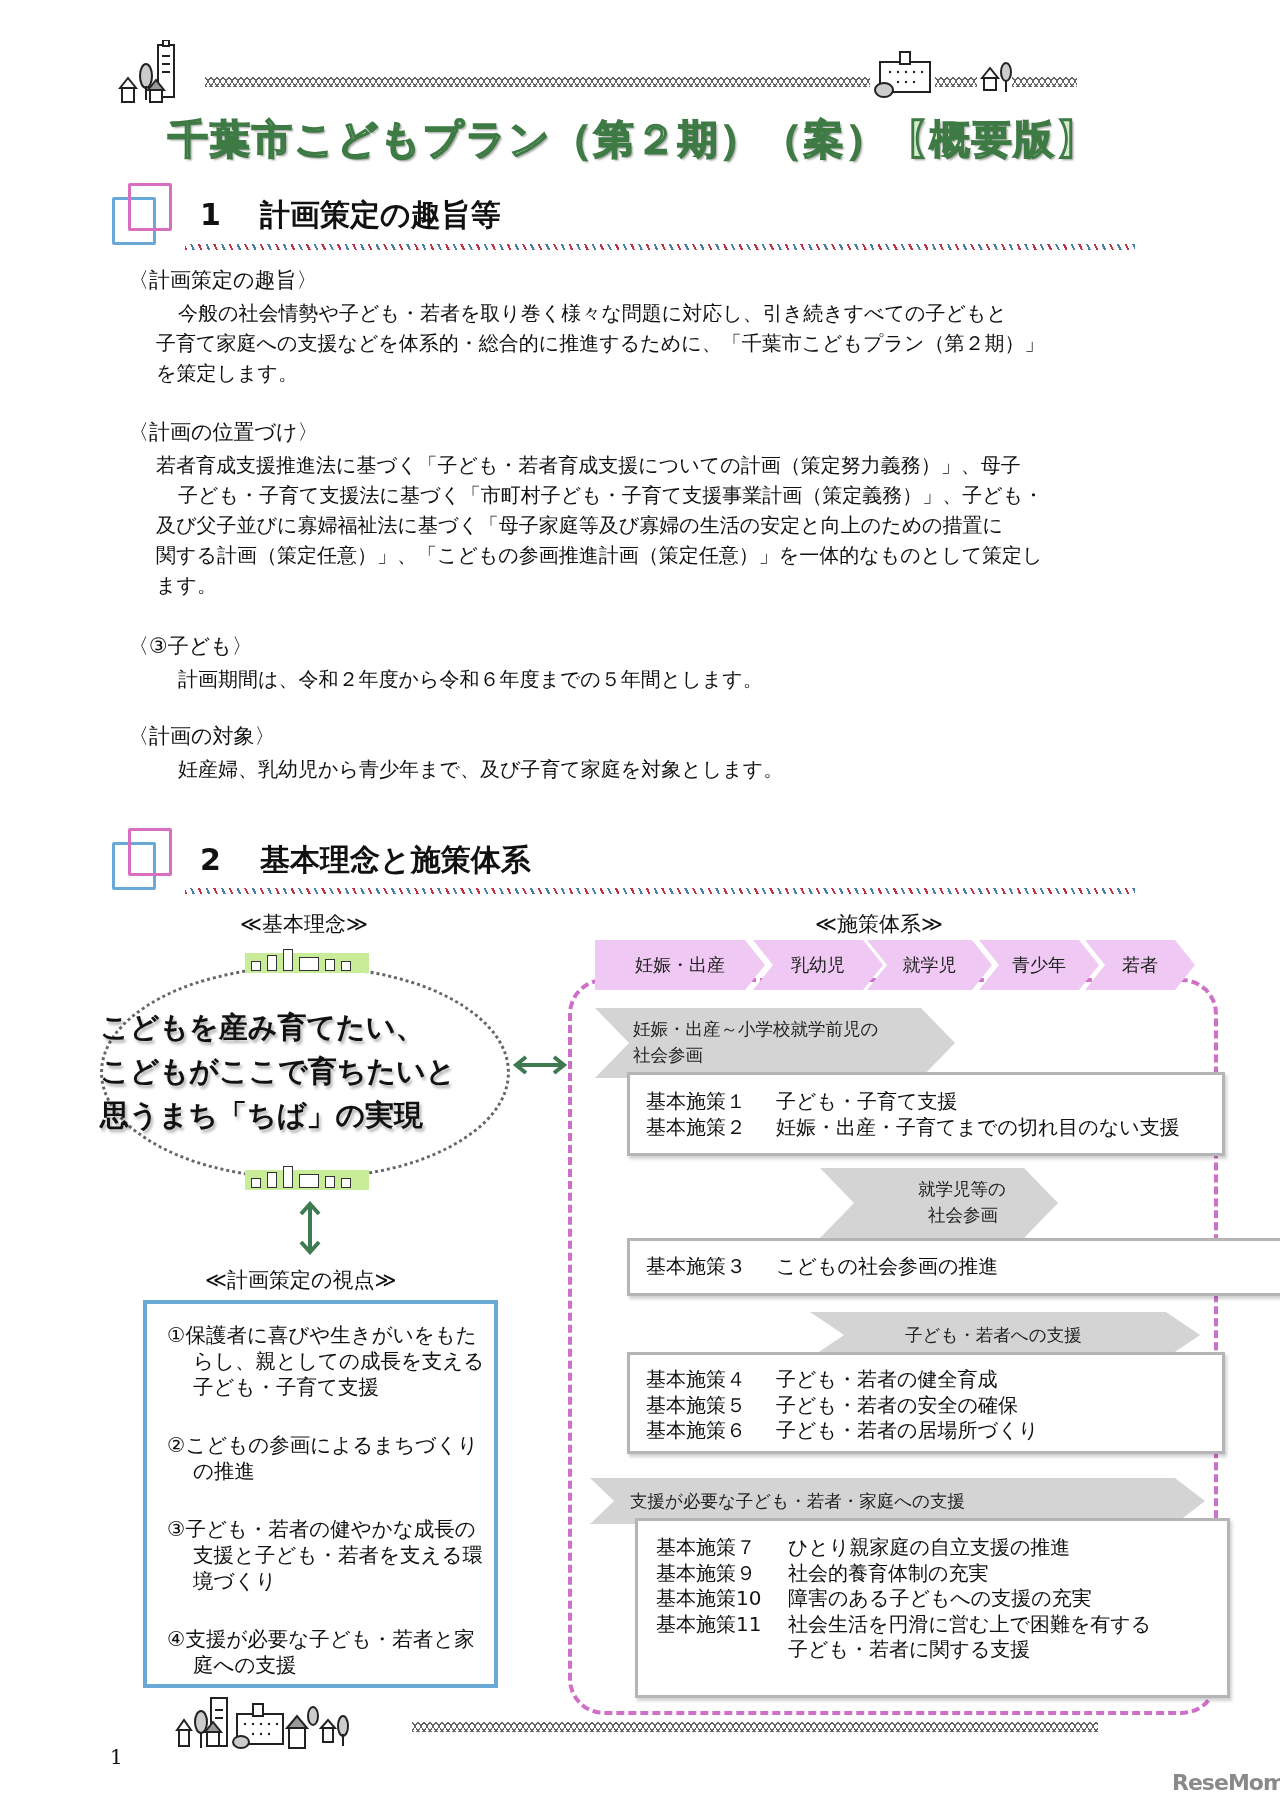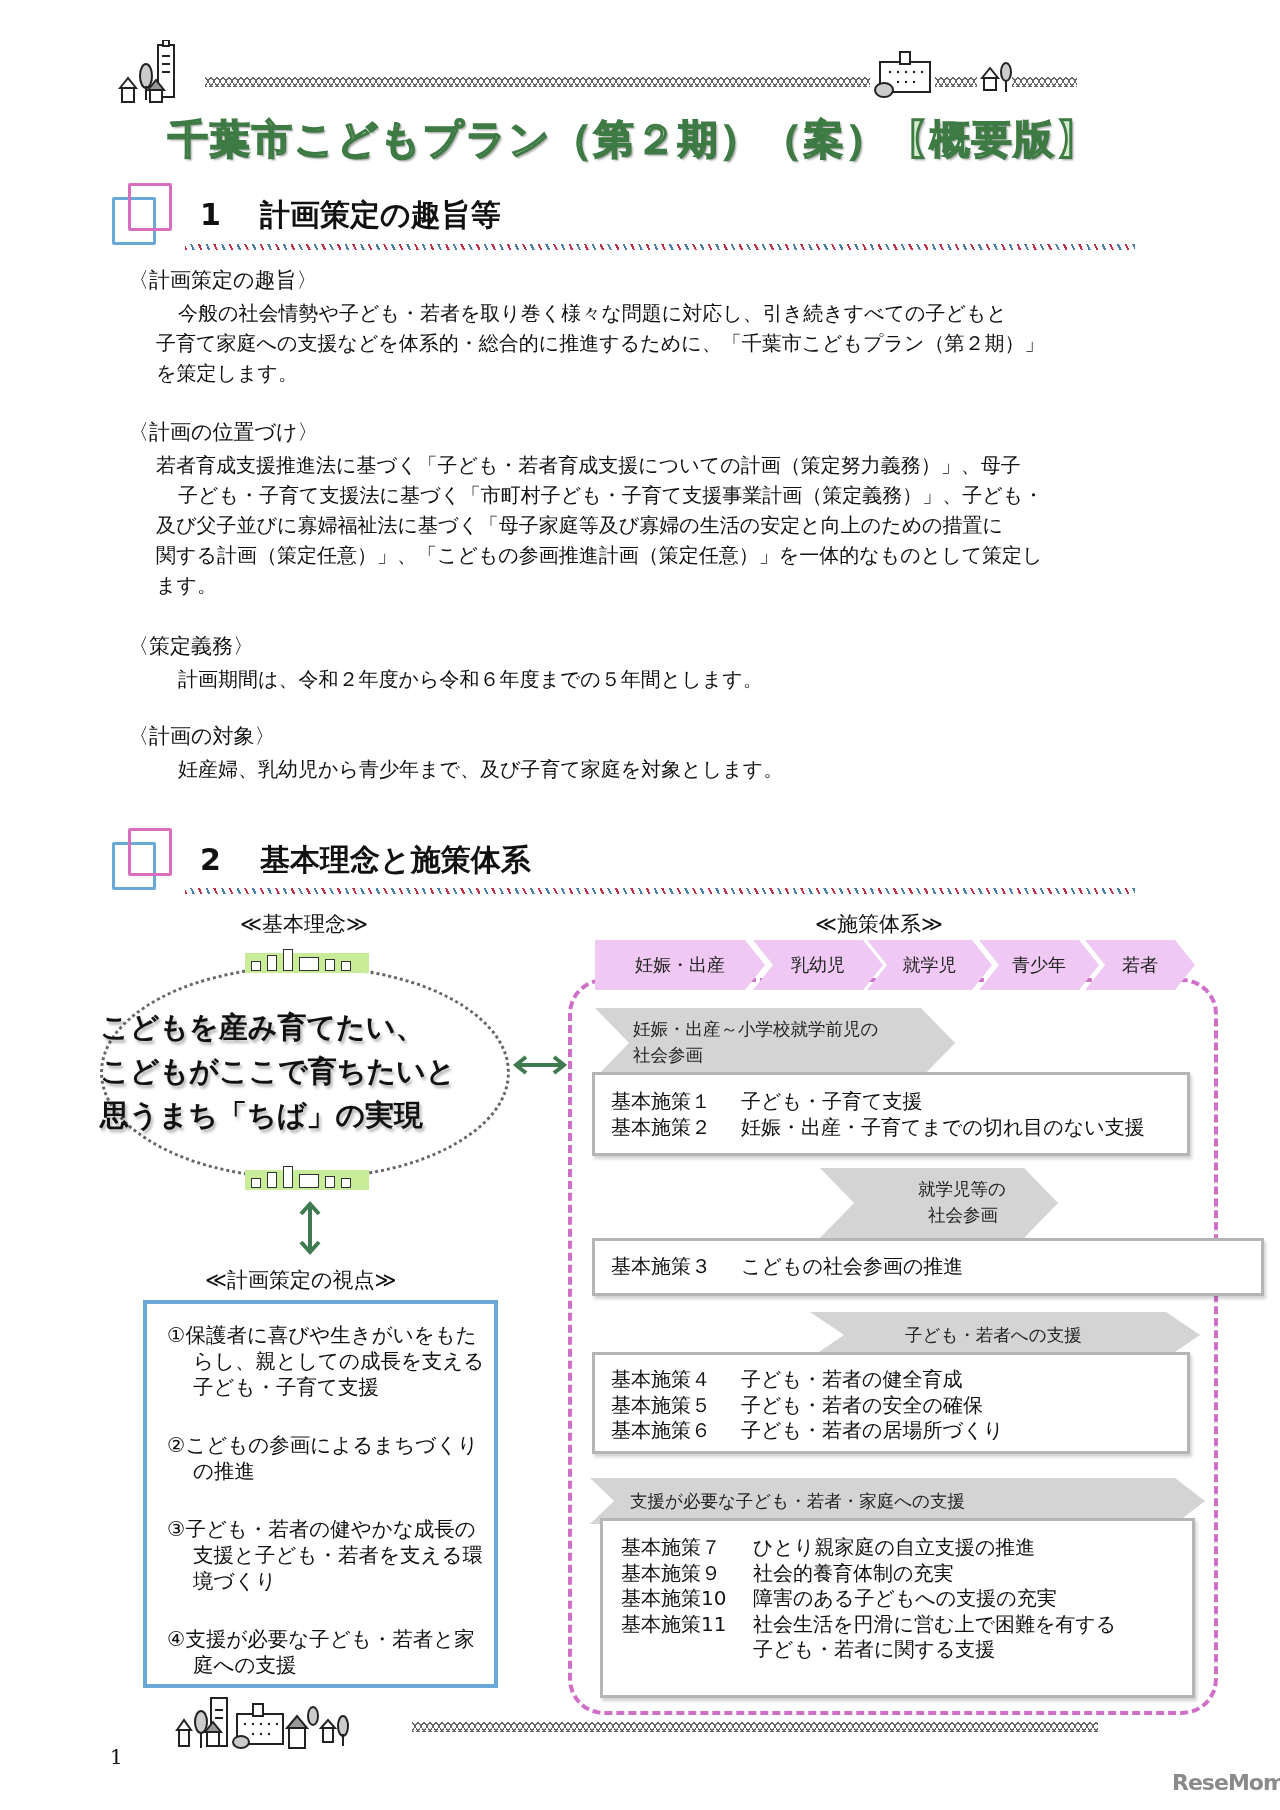--- a/index.html
+++ b/index.html
@@ -58,21 +58,21 @@
     clip-path: polygon(0 0, calc(100% - 20px) 0, 100% 50%, calc(100% - 20px) 100%, 0 100%, 20px 50%);
     font-size: 18px; color: #222; display: flex; align-items: center; justify-content: center; }
   .stage.first { clip-path: polygon(0 0, calc(100% - 20px) 0, 100% 50%, calc(100% - 20px) 100%, 0 100%); }
 
   .grey-tab { position: absolute; background: #d4d4d4; font-size: 17.5px; color: #222; line-height: 26px;
     clip-path: polygon(0 0, calc(100% - 34px) 0, 100% 50%, calc(100% - 34px) 100%, 0 100%, 34px 50%);
     box-shadow: 0 2px 3px rgba(0,0,0,.25); }
   .grey-tab .t { position: absolute; white-space: nowrap; }
 
   .policy-box { position: absolute; background: #fff; border: 3px solid #b5b5b5;
-    box-shadow: 2px 3px 3px rgba(0,0,0,.18); font-size: 20px; line-height: 25.5px; color: #111; }
+    box-shadow: 2px 3px 3px rgba(0,0,0,.18); font-size: 20px; line-height: 25.5px; color: #111; margin-left: 35px; }
   .policy-line { position: relative; white-space: nowrap; }
   .policy-line .pn { display: inline-block; width: 130px; }
   .policy-line .pn.wide { width: 132px; }
 
   .page-num { position: absolute; left: 110px; top: 1745px; font-family: "DejaVu Serif", serif; font-size: 20px; color: #111; }
   .watermark { position: absolute; left: 1172px; top: 1770px; font-size: 22px; font-weight: bold; color: #8a8a8a; letter-spacing: -1px; }
 </style>
 </head>
 <body>
 
@@ -132,21 +132,21 @@
 
 <div class="sub-head" style="top:418px">〈計画の位置づけ〉</div>
 <div class="body-txt" style="top:450px">
   <div>若者育成支援推進法に基づく「子ども・若者育成支援についての計画（策定努力義務）」、母子</div>
   <div style="padding-left:22px">子ども・子育て支援法に基づく「市町村子ども・子育て支援事業計画（策定義務）」、子ども・</div>
   <div>及び父子並びに寡婦福祉法に基づく「母子家庭等及び寡婦の生活の安定と向上のための措置に</div>
   <div>関する計画（策定任意）」、「こどもの参画推進計画（策定任意）」を一体的なものとして策定し</div>
   <div>ます。</div>
 </div>
 
-<div class="sub-head" style="top:632px">〈策定義務〉</div>
+<div class="sub-head" style="top:632px">〈③子ども〉</div>
 <div class="body-txt" style="top:664px;left:178px">
   <div>計画期間は、令和２年度から令和６年度までの５年間とします。</div>
 </div>
 
 <div class="sub-head" style="top:722px">〈計画の対象〉</div>
 <div class="body-txt" style="top:754px;left:178px">
   <div>妊産婦、乳幼児から青少年まで、及び子育て家庭を対象とします。</div>
 </div>
 
 <div class="sec-icon" style="left:112px;top:828px">

